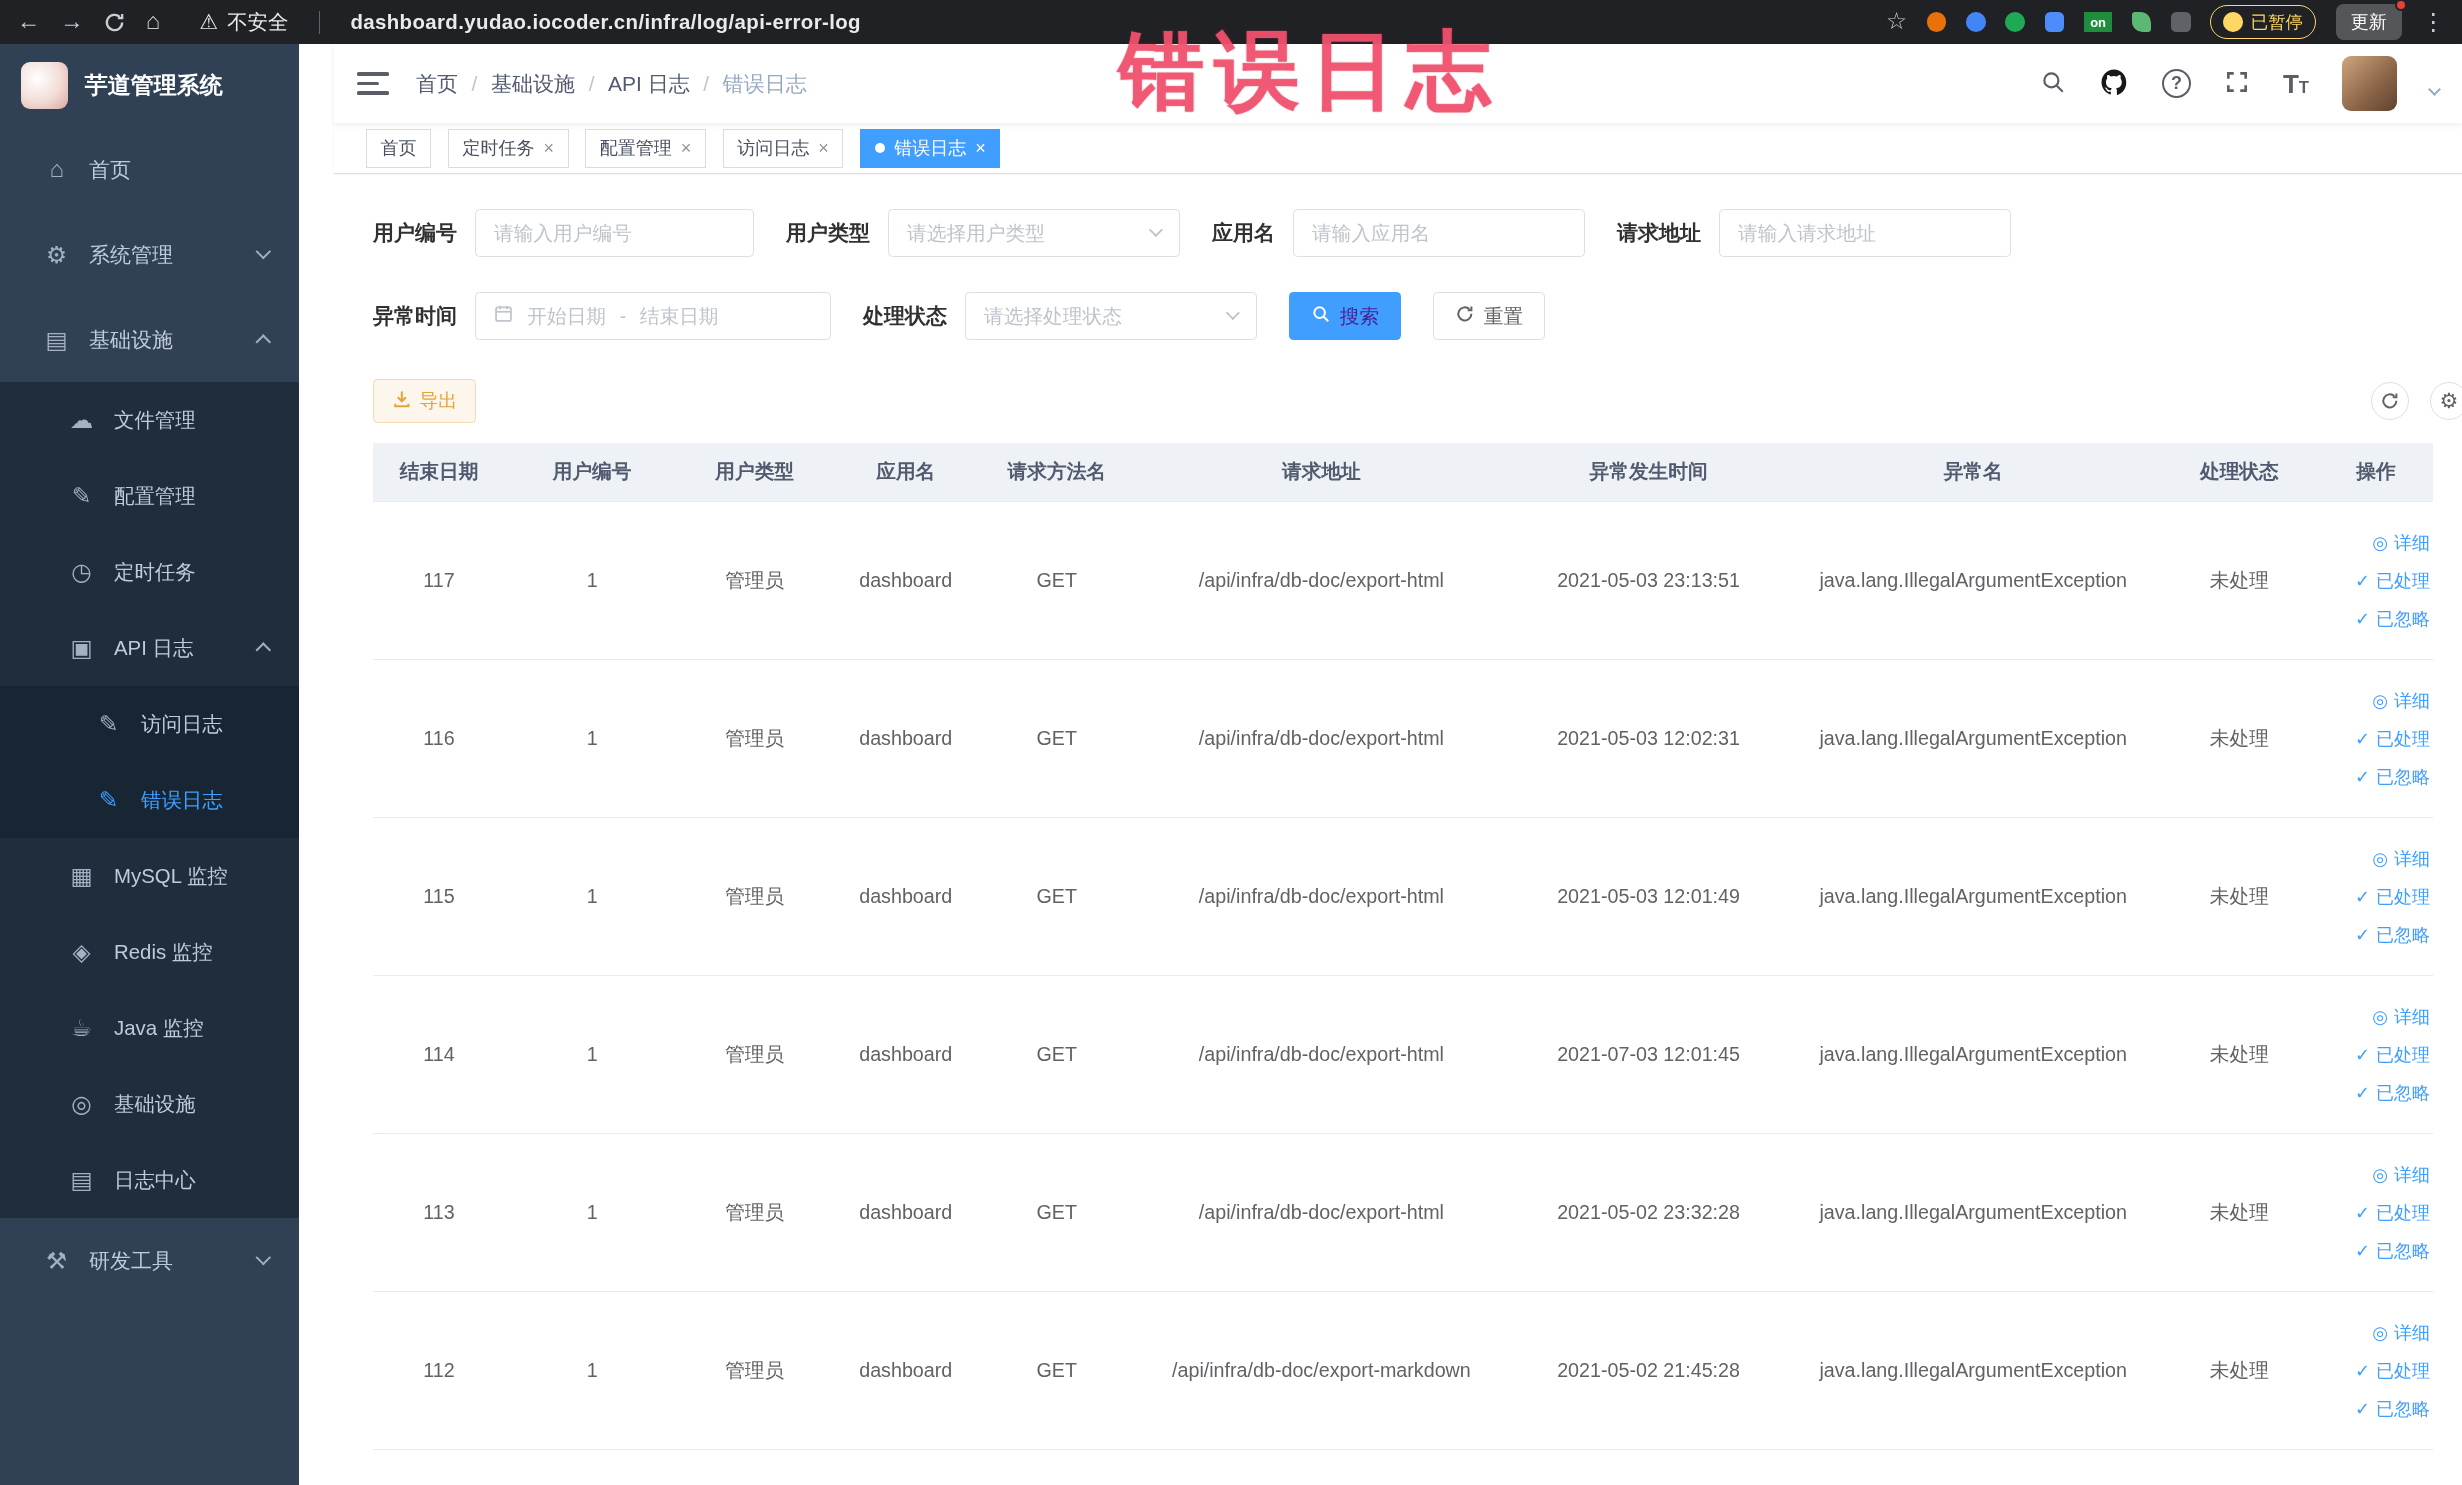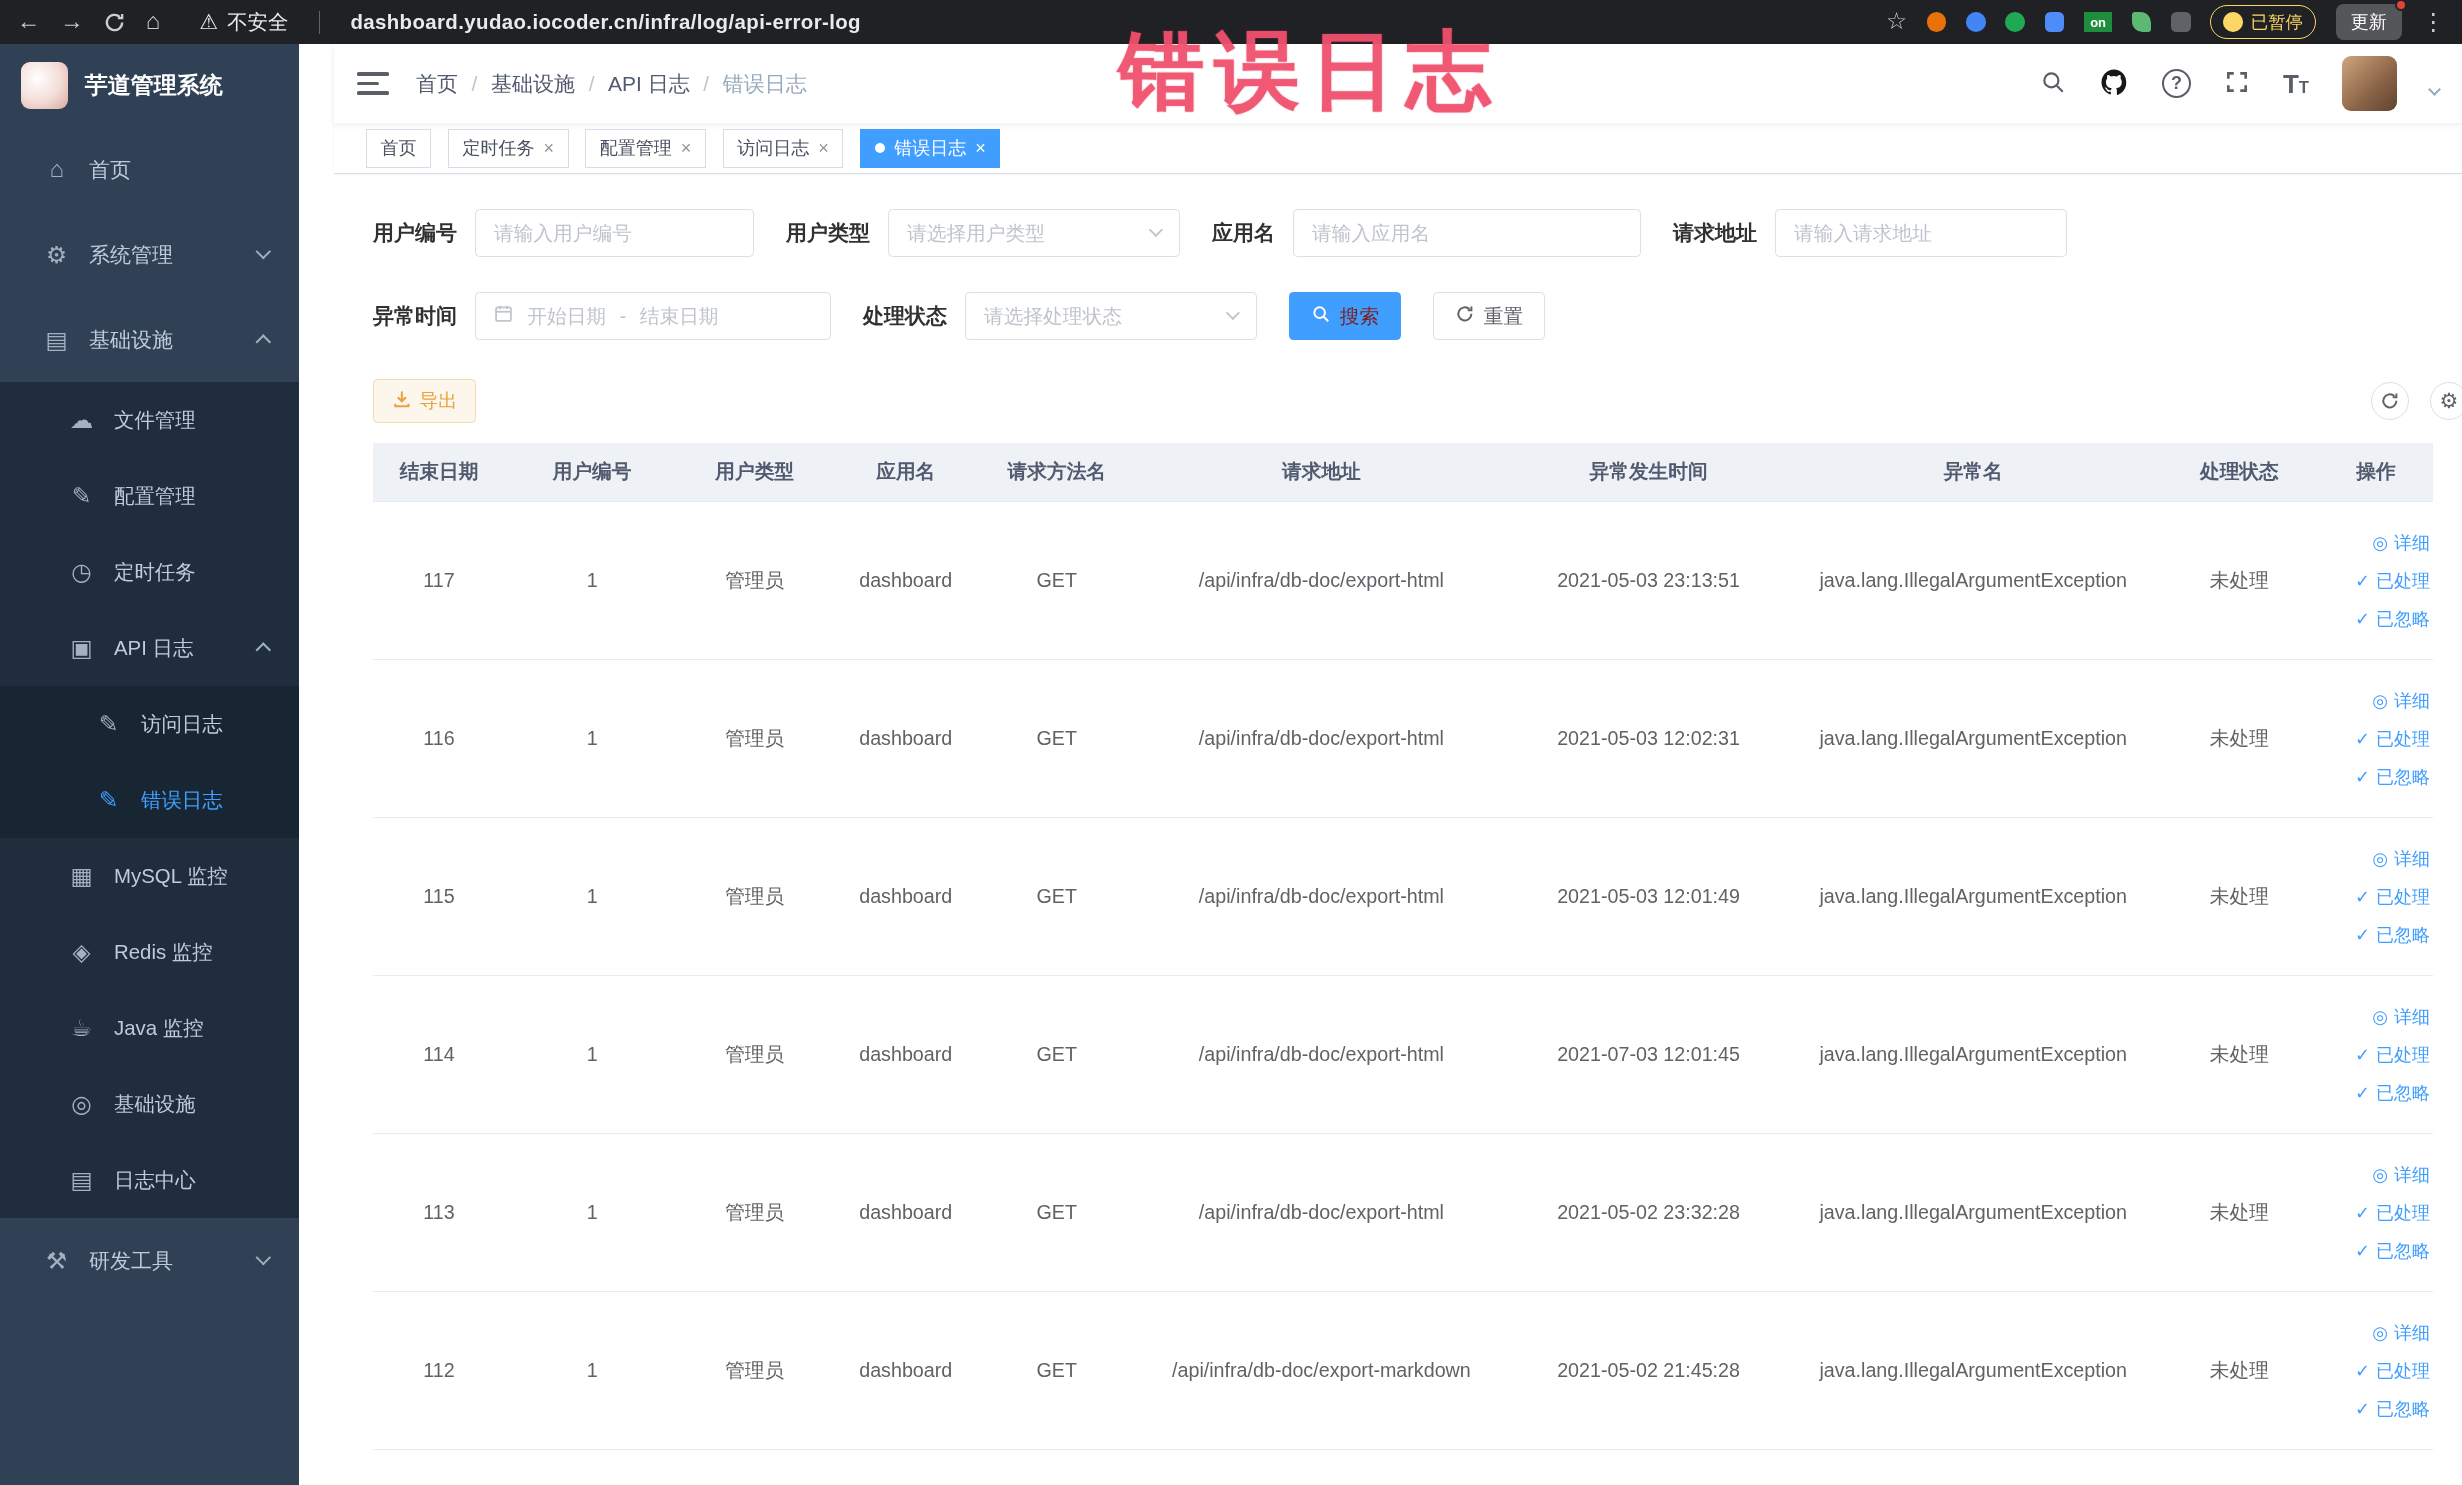--- a/index.html
+++ b/index.html
@@ -74,21 +74,21 @@
   .content{flex:1;padding:35px 0 0 39px;overflow:hidden;}
   .filter-row{display:flex;align-items:center;margin-bottom:35px;}
   .fgroup{display:flex;align-items:center;margin-right:32px;}
   .flabel{font-size:21px;font-weight:700;color:#303133;margin-right:18px;white-space:nowrap;}
   .finput{height:48px;border:0.8px solid #dcdfe6;border-radius:4.5px;padding:0 18px;font-size:19.7px;color:#606266;outline:none;font-family:inherit;}
   .finput::placeholder{color:#bfc4cc;}
   .fselect{position:relative;display:flex;align-items:center;height:48px;border:0.8px solid #dcdfe6;border-radius:4.5px;padding:0 42px 0 18px;font-size:19.7px;color:#bfc4cc;cursor:pointer;}
   .sel-chev{position:absolute;right:18px;top:calc(50% - 8.3px);width:9.8px;height:9.8px;border-right:2.3px solid #c0c4cc;border-bottom:2.3px solid #c0c4cc;transform:rotate(45deg);}
   .daterange{display:flex;align-items:center;gap:13.6px;height:48px;border:0.8px solid #dcdfe6;border-radius:4.5px;padding:0 16.7px;color:#bfc4cc;font-size:19.7px;width:356px;cursor:pointer;}
   .btn{display:flex;align-items:center;gap:9px;height:48px;padding:0 21px;border-radius:4.5px;font-size:19.7px;cursor:pointer;border:0.8px solid transparent;white-space:nowrap;}
-  .btn-primary{background:#409eff;color:#7f1d1d;margin-left:0;}
+  .btn-primary{background:#409eff;color:#4c1d95;margin-left:0;}
   .btn-default{background:#fff;border-color:#dcdfe6;color:#606266;margin-left:32px;}
 
   
   .toolbar-row{display:flex;align-items:center;justify-content:space-between;margin-top:39px;margin-bottom:19.7px;width:2095px;}
   .btn-export{height:44px;background:#fdf6ec;border:0.8px solid #f5dab1;color:#e6a23c;font-size:19px;padding:0 18px;border-radius:4.5px;display:flex;align-items:center;gap:7.6px;cursor:pointer;}
   .tool-circles{display:flex;gap:21px;}
   .circle-btn{width:38px;height:38px;border-radius:50%;border:0.8px solid #dcdfe6;background:#fff;display:flex;align-items:center;justify-content:center;color:#606266;cursor:pointer;font-size:21px;}
 
   
   .log-table{width:2060px;border-collapse:collapse;table-layout:fixed;}
@@ -288,21 +288,21 @@
         </div>
         <div class="fgroup">
           <span class="flabel">用户类型</span>
           <div class="fselect" style="width:292px">
             <span>请选择用户类型</span>
             <span class="sel-chev"></span>
           </div>
         </div>
         <div class="fgroup">
           <span class="flabel">应用名</span>
-          <input class="finput" style="width: 348px;" placeholder="请输入应用名">
+          <input class="finput" style="width: 292px;" placeholder="请输入应用名">
         </div>
         <div class="fgroup">
           <span class="flabel">请求地址</span>
           <input class="finput" style="width: 292px;" placeholder="请输入请求地址">
         </div>
       </div>
 
       <div class="filter-row">
         <div class="fgroup">
           <span class="flabel">异常时间</span>

